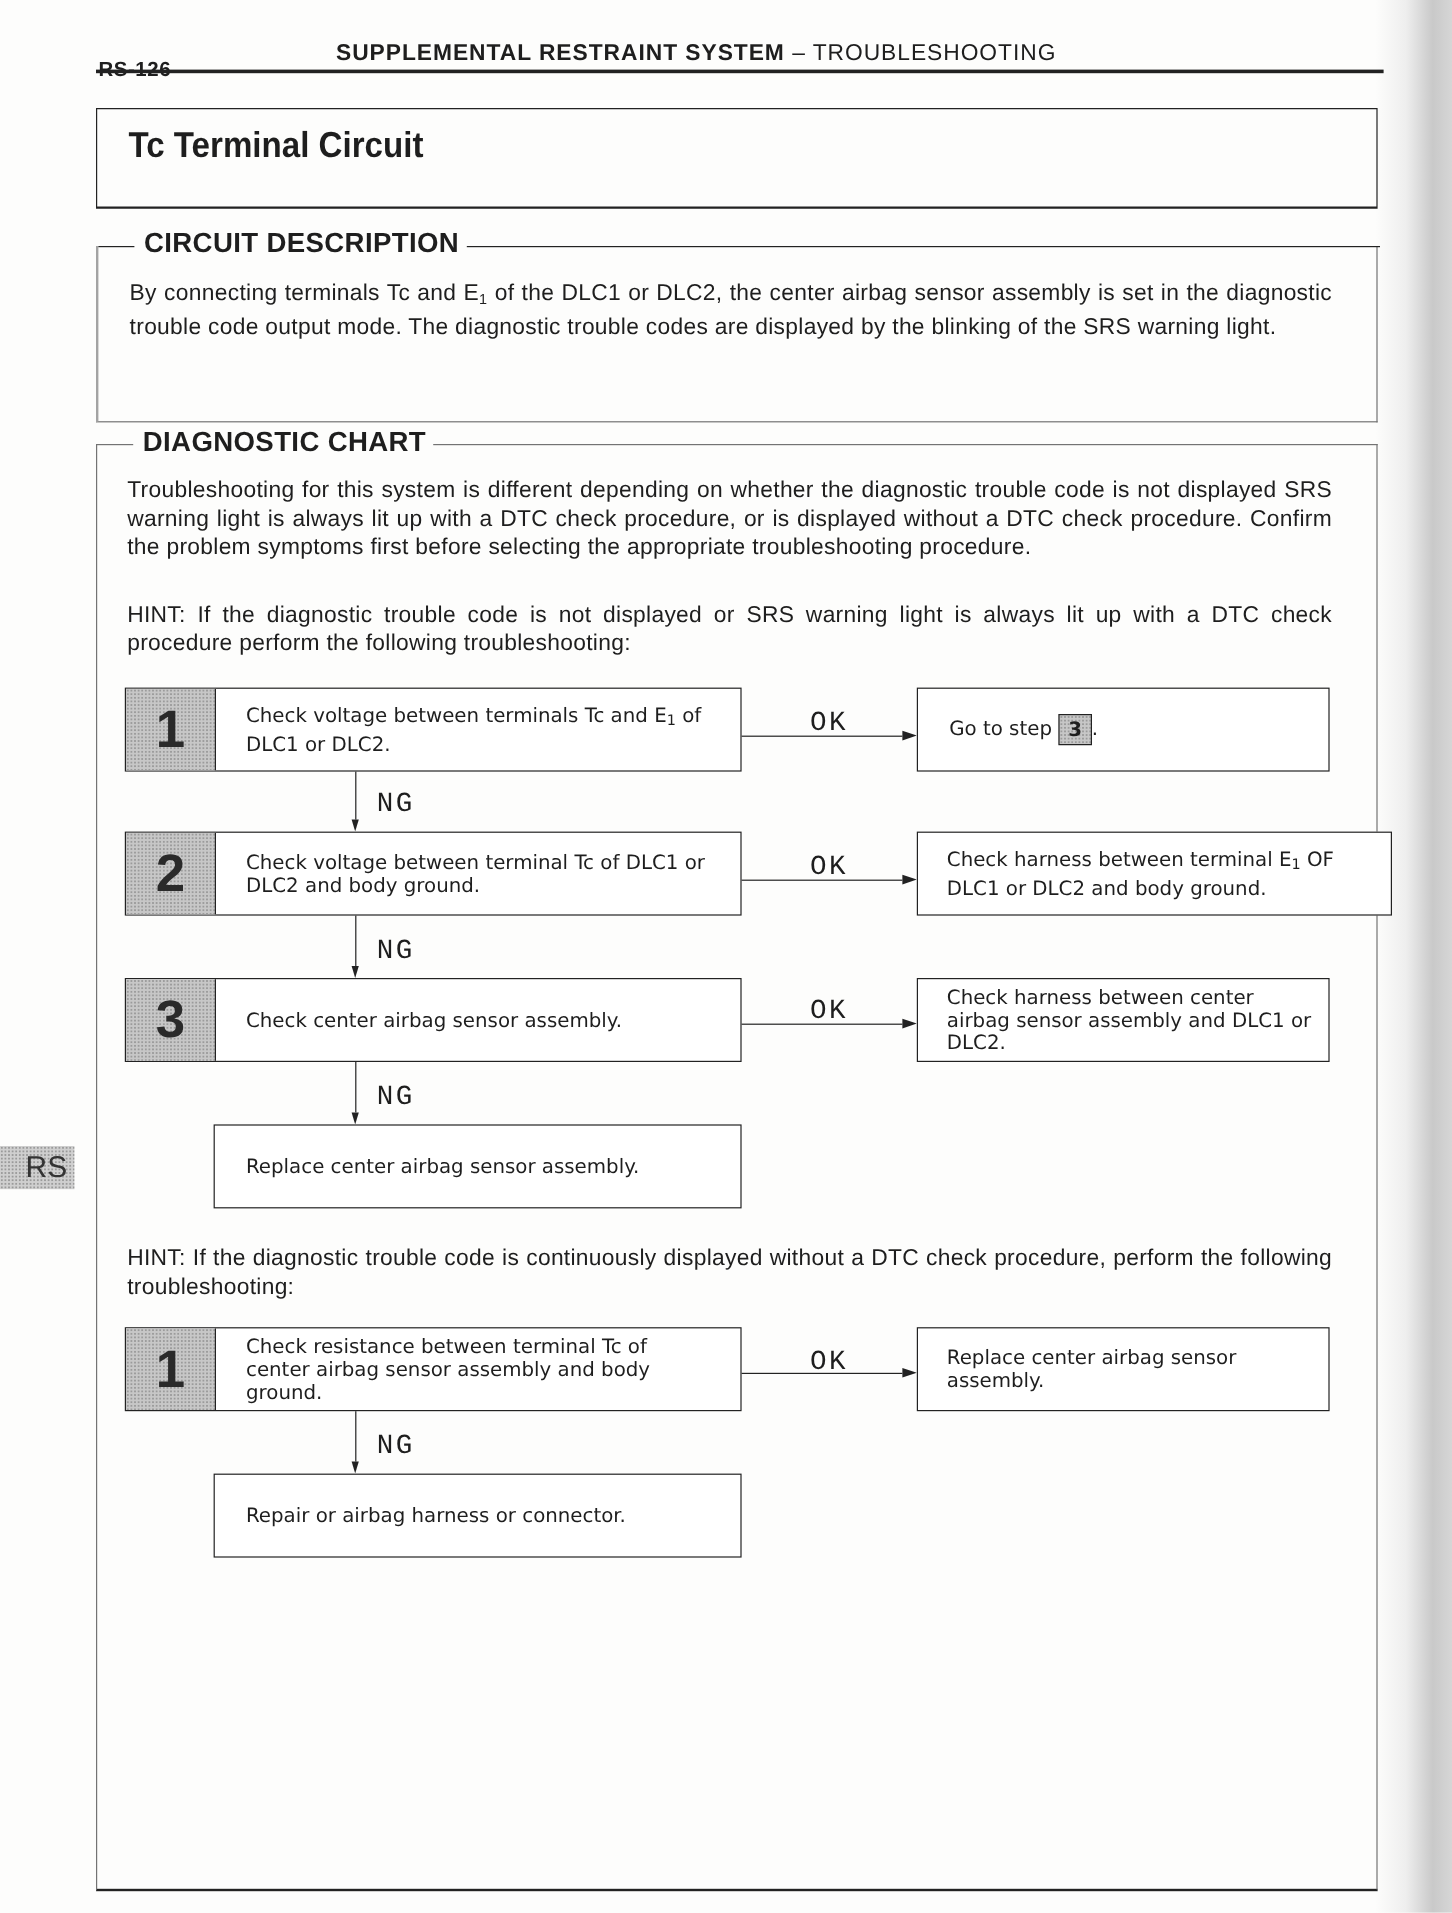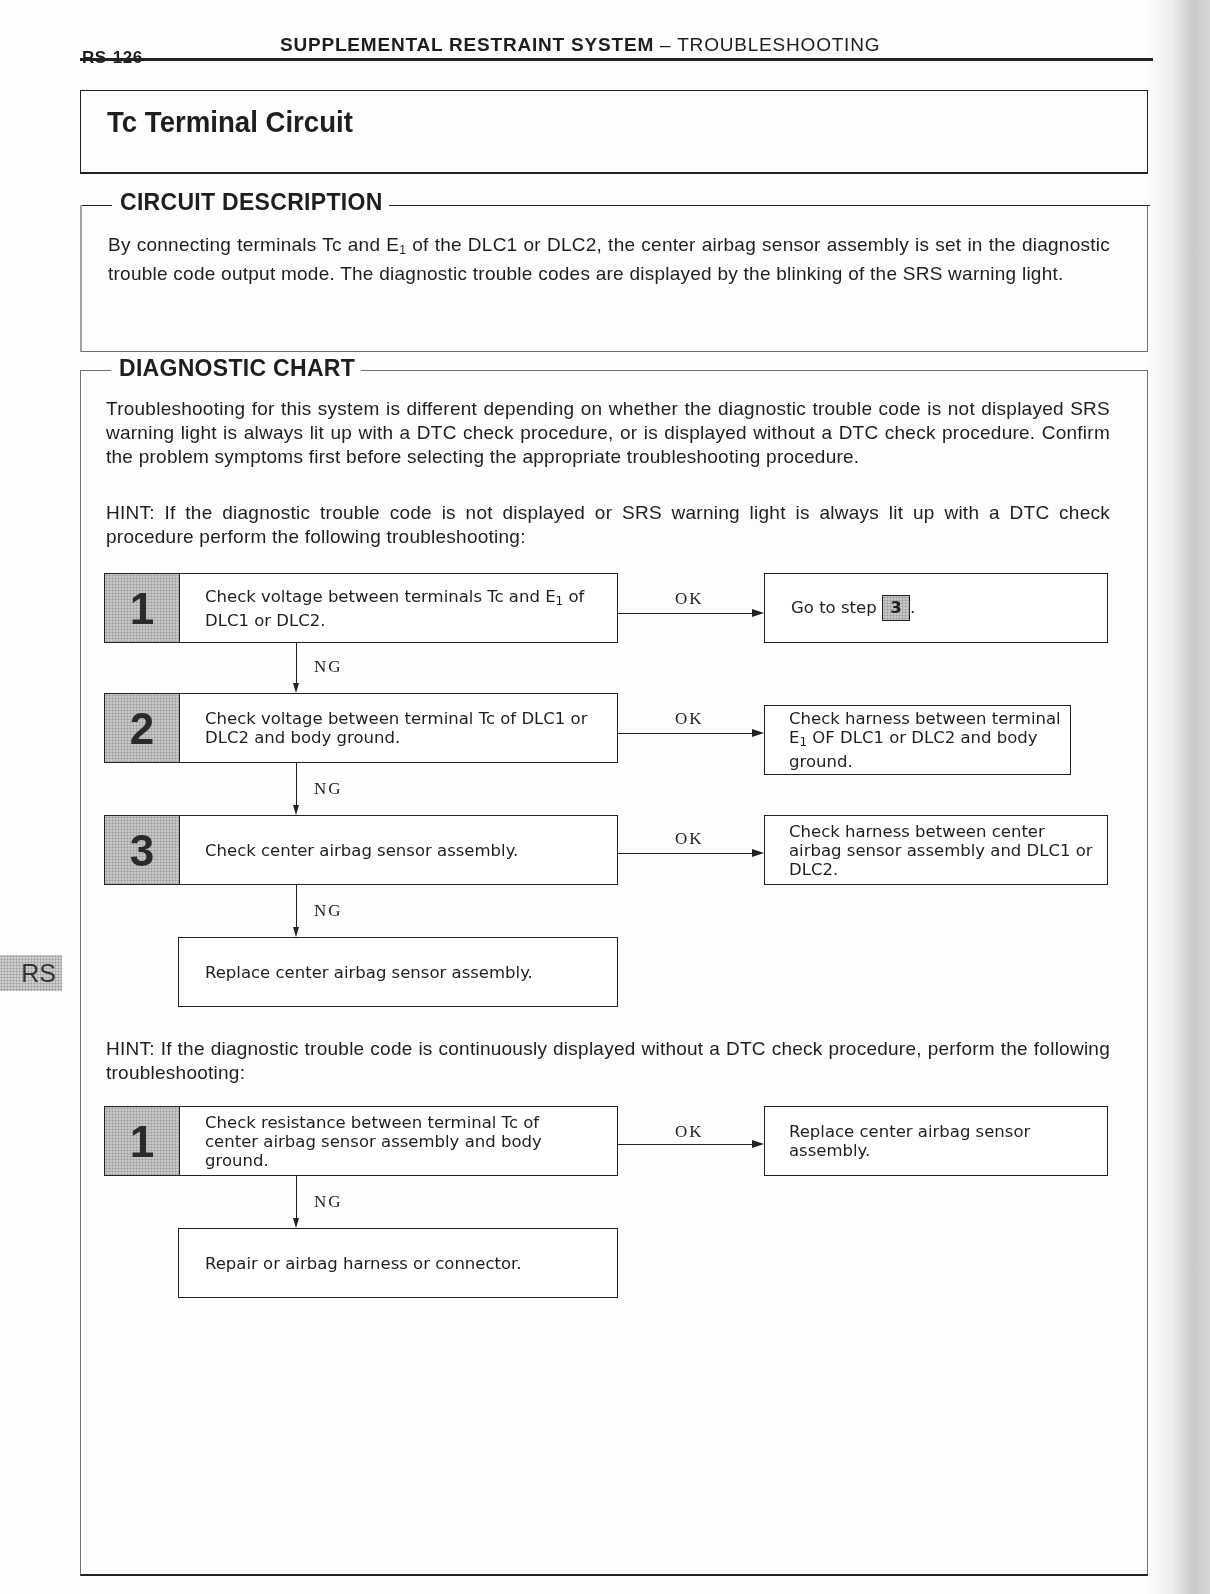--- a/index.html
+++ b/index.html
@@ -64,21 +64,21 @@
   }
   .step-tile span {
     position: absolute; left: 0; right: 0; top: 50%; transform: translateY(-50%);
     text-align: center; font-family: "Liberation Sans", sans-serif; font-weight: bold; font-size: 44px; color: #2a2a2a;
   }
   .with-step .text { left: 100px; }
   .hline { position: absolute; height: 1px; background: #222; }
   .vline { position: absolute; width: 1px; background: #222; }
   .arrow-r { position: absolute; width: 0; height: 0; border-top: 4px solid transparent; border-bottom: 4px solid transparent; border-left: 12px solid #222; }
   .arrow-d { position: absolute; width: 0; height: 0; border-left: 3px solid transparent; border-right: 3px solid transparent; border-top: 10px solid #222; }
-  .branch-label { position: absolute; font-family: Liberation Serif, serif; font-size: 17px; letter-spacing: 2px; }
+  .branch-label { position: absolute; font-family: Liberation Mono, monospace; font-size: 23px; letter-spacing: 2px; }
   .step-ref {
     display: inline-block; width: 26px; height: 24px; line-height: 24px; text-align: center; vertical-align: middle;
     border: 1px solid #222; font-weight: bold;
     background-color: #c7c7c7; background-image: radial-gradient(#9b9b9b 0.9px, transparent 1.1px); background-size: 3px 3px;
   }
   .side-tab {
     position: absolute; left: 0; top: 955px; width: 62px; height: 36px;
     background-color: #cfcfcf; background-image: radial-gradient(#9a9a9a 0.9px, transparent 1.1px); background-size: 3px 3px;
   }
   .side-tab span { position: absolute; right: 6px; top: 4px; font-family: "Liberation Sans", sans-serif; font-size: 25px; color: #333; }
@@ -124,21 +124,21 @@
 
   <div class="flow-box with-step" style="left:23px; top:322px; width:514px; height:70px;">
     <div class="step-tile">
         <span>2</span>
       </div>
     <div class="text">Check voltage between terminal Tc of DLC1 or DLC2 and body ground.</div>
   </div>
   <div class="hline" style="left:537px; top:362px; width:134px;"></div>
   <div class="arrow-r" style="left:671px; top:358px;"></div>
   <div class="branch-label" style="left:594px; top:338px;">OK</div>
-  <div class="flow-box" style="left:683px; top:322px; width:307px; height:70px;margin-top:12px;">
+  <div class="flow-box" style="left:683px; top:322px; width:396px; height:70px;">
     <div class="text" style="left:24px;"><span>Check harness between terminal E</span><span class="sub">1</span><span> OF DLC1 or DLC2 and body ground.</span></div>
   </div>
   <div class="vline" style="left:215px; top:392px; height:42px;"></div>
   <div class="arrow-d" style="left:212px; top:434px;"></div>
   <div class="branch-label" style="left:233px; top:408px;">NG</div>
 
   <div class="flow-box with-step" style="left:23px; top:444px; width:514px; height:70px;">
     <div class="step-tile">
         <span>3</span>
       </div>

